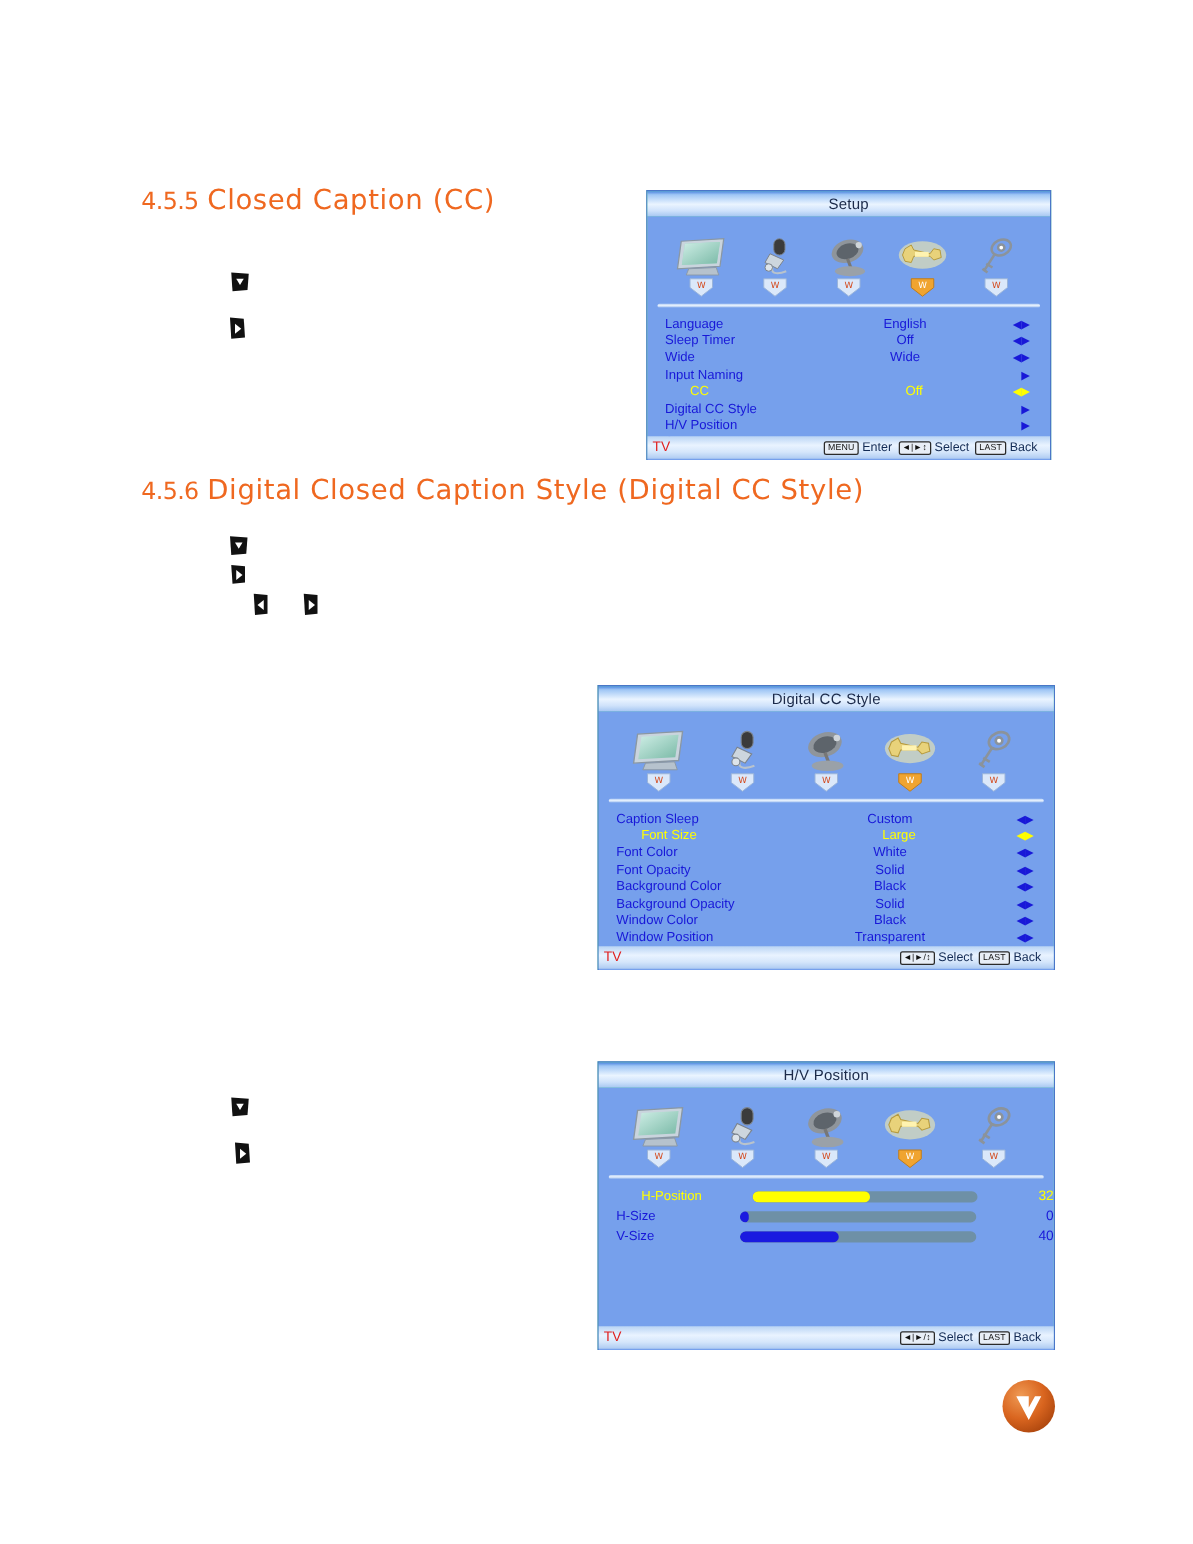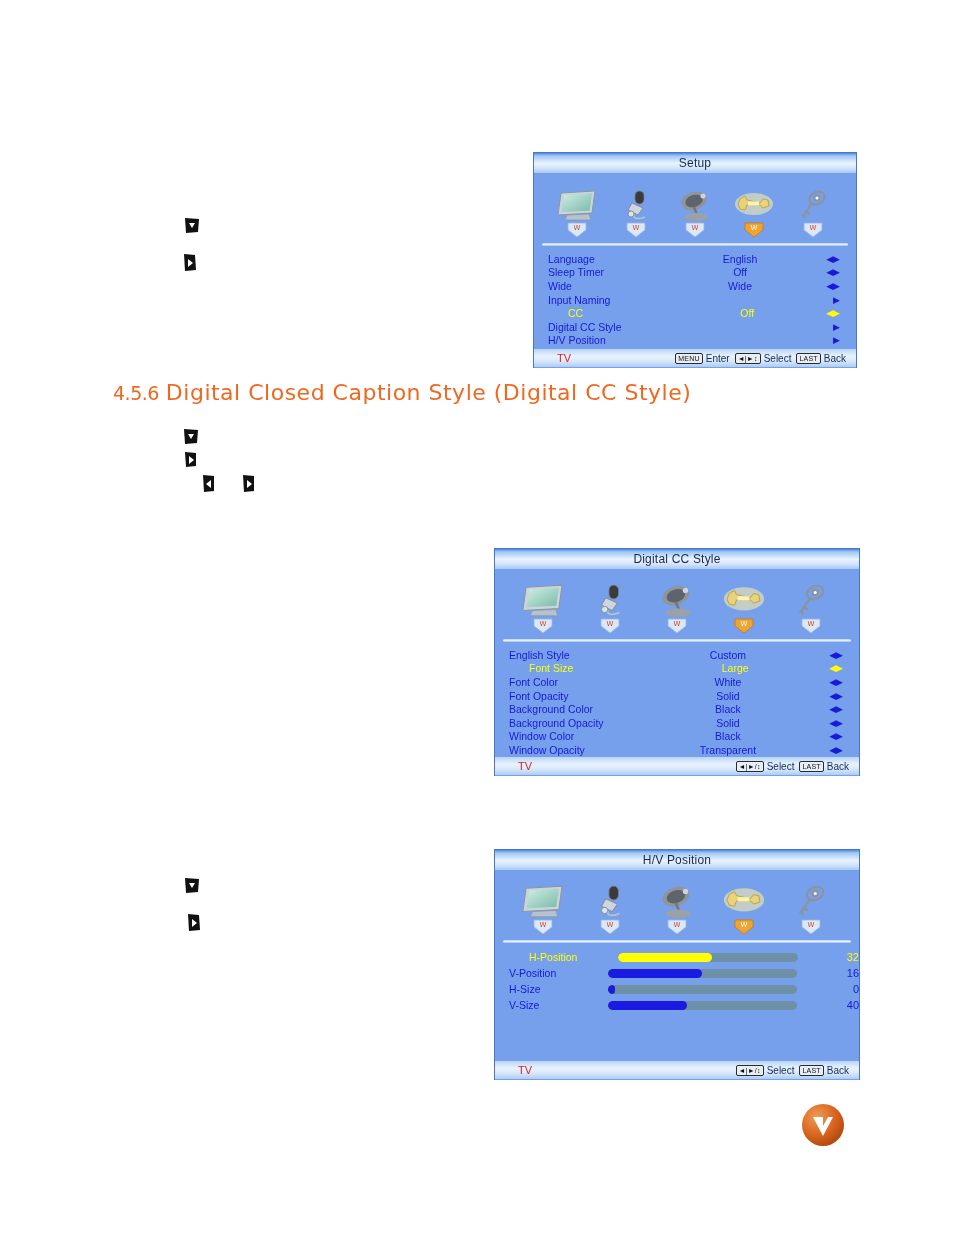--- a/index.html
+++ b/index.html
@@ -26,21 +26,20 @@
   .keyglyph{position:absolute;width:18px;height:20px;}
   .keyglyph svg{display:block;}
 
   
   .osd{
     position:absolute;
     border:1px solid #4a76c8;
     box-sizing:border-box;
     background:#86efac;
     font-family:"Liberation Sans", sans-serif;
-    margin-left:16px;
   }
   .osd-title{
     height:20px;
     background:linear-gradient(to bottom,#4d86e0 0%,#9fc6f5 14%,#eaf4ff 52%,#cfe2fb 78%,#a8c8f2 100%);
     text-align:center;
     color:#1b2a4a;
     font-size:12px;
     line-height:20px;
     letter-spacing:0.2px;
   }
@@ -94,39 +93,42 @@
   }
   .row.slider{height:16px;}
 
   
   .osd-foot{
     position:absolute;left:0;right:0;bottom:0;height:18px;
     background:linear-gradient(to bottom,#b9d4f4 0%,#e9f3ff 40%,#d5e6fb 70%,#aecbf2 100%);
     display:flex;align-items:center;
     font-size:10px;color:#132b55;
   }
-  .osd-foot .tv{color:#e02020;font-size:11px;padding-left:23px;font-weight:400;}
+  .osd-foot .tv{color:#e02020;font-size:11px;padding-left:4px;font-weight:400;}
   .osd-foot .hints{margin-left:auto;padding-right:10px;display:flex;gap:5px;}
   .keycap{
     display:inline-block;border:1px solid #2a2a2a;border-radius:2px;
     background:#e8eef6;color:#101010;
     font-size:7px;line-height:9px;padding:0 2px;
     font-family:"Liberation Sans", sans-serif;
     vertical-align:middle;letter-spacing:0.2px;
   }
   .hint{display:flex;align-items:center;gap:3px;}
 
   
   .logo{position:absolute;}
 </style>
 </head>
 <body>
 
 <div class="page">
 
+  <div class="heading" style="left:113px;top:148px;">
+    <span class="num">4.5.5</span><span class="ttl">Closed Caption (CC)</span>
+  </div>
 
   <div class="keyglyph" style="left:182px;top:216px;">
     <svg width="20" height="21" viewBox="0 0 20 21">
         <path d="M3 2 L17 3 L16 16 L4 17 Z" fill="#111"></path>
         <path d="M7 7 L13 7 L10 12 Z" fill="#fff"></path>
       </svg>
   </div>
   <div class="keyglyph" style="left:180px;top:252px;">
     <svg width="20" height="22" viewBox="0 0 20 22">
         <path d="M4 2 L15 3 L16 18 L5 19 Z" fill="#111"></path>
@@ -409,21 +411,21 @@
         <div class="tab-cell">
           <svg width="22" height="16" viewBox="0 0 22 16">
               <polygon points="2,1 20,1 20,8 11,15 2,8" fill="#dbe8fa" stroke="#9ab4da" stroke-width="0.8"></polygon>
               <text x="11" y="8" font-size="7" fill="#d4481a" text-anchor="middle" font-family="DejaVu Sans">W</text>
             </svg>
         </div>
       </div>
       <div class="divider"></div>
       <div class="rows">
         <div class="row">
-          <span class="label">English Style</span>
+          <span class="label">Caption Sleep</span>
           <span class="value">Custom</span>
           <span class="arrow">◀▶</span>
         </div>
         <div class="row sel">
           <span class="label">Font Size</span>
           <span class="value">Large</span>
           <span class="arrow">◀▶</span>
         </div>
         <div class="row">
           <span class="label">Font Color</span>
@@ -444,21 +446,21 @@
           <span class="label">Background Opacity</span>
           <span class="value">Solid</span>
           <span class="arrow">◀▶</span>
         </div>
         <div class="row">
           <span class="label">Window Color</span>
           <span class="value">Black</span>
           <span class="arrow">◀▶</span>
         </div>
         <div class="row">
-          <span class="label">Window Opacity</span>
+          <span class="label">Window Position</span>
           <span class="value">Transparent</span>
           <span class="arrow">◀▶</span>
         </div>
       </div>
     </div>
     <div class="osd-foot">
       <span class="tv">TV</span>
       <span class="hints">
         <span class="hint">
           <span class="keycap">◄|►/↕</span>
@@ -582,27 +584,20 @@
       <div class="divider"></div>
       <div class="rows">
         <div class="row slider sel">
           <span class="label">H-Position</span>
           <span class="track">
               <span class="fill" id="f0" style="width: 52%;"></span>
             </span>
           <span class="num">32</span>
         </div>
         <div class="row slider">
-          <span class="label">V-Position</span>
-          <span class="track">
-              <span class="fill" id="f1" style="width: 50%;"></span>
-            </span>
-          <span class="num">16</span>
-        </div>
-        <div class="row slider">
           <span class="label">H-Size</span>
           <span class="track">
               <span class="fill" id="f2" style="width: 4%;"></span>
             </span>
           <span class="num">0</span>
         </div>
         <div class="row slider">
           <span class="label">V-Size</span>
           <span class="track">
               <span class="fill" id="f3" style="width: 42%;"></span>

